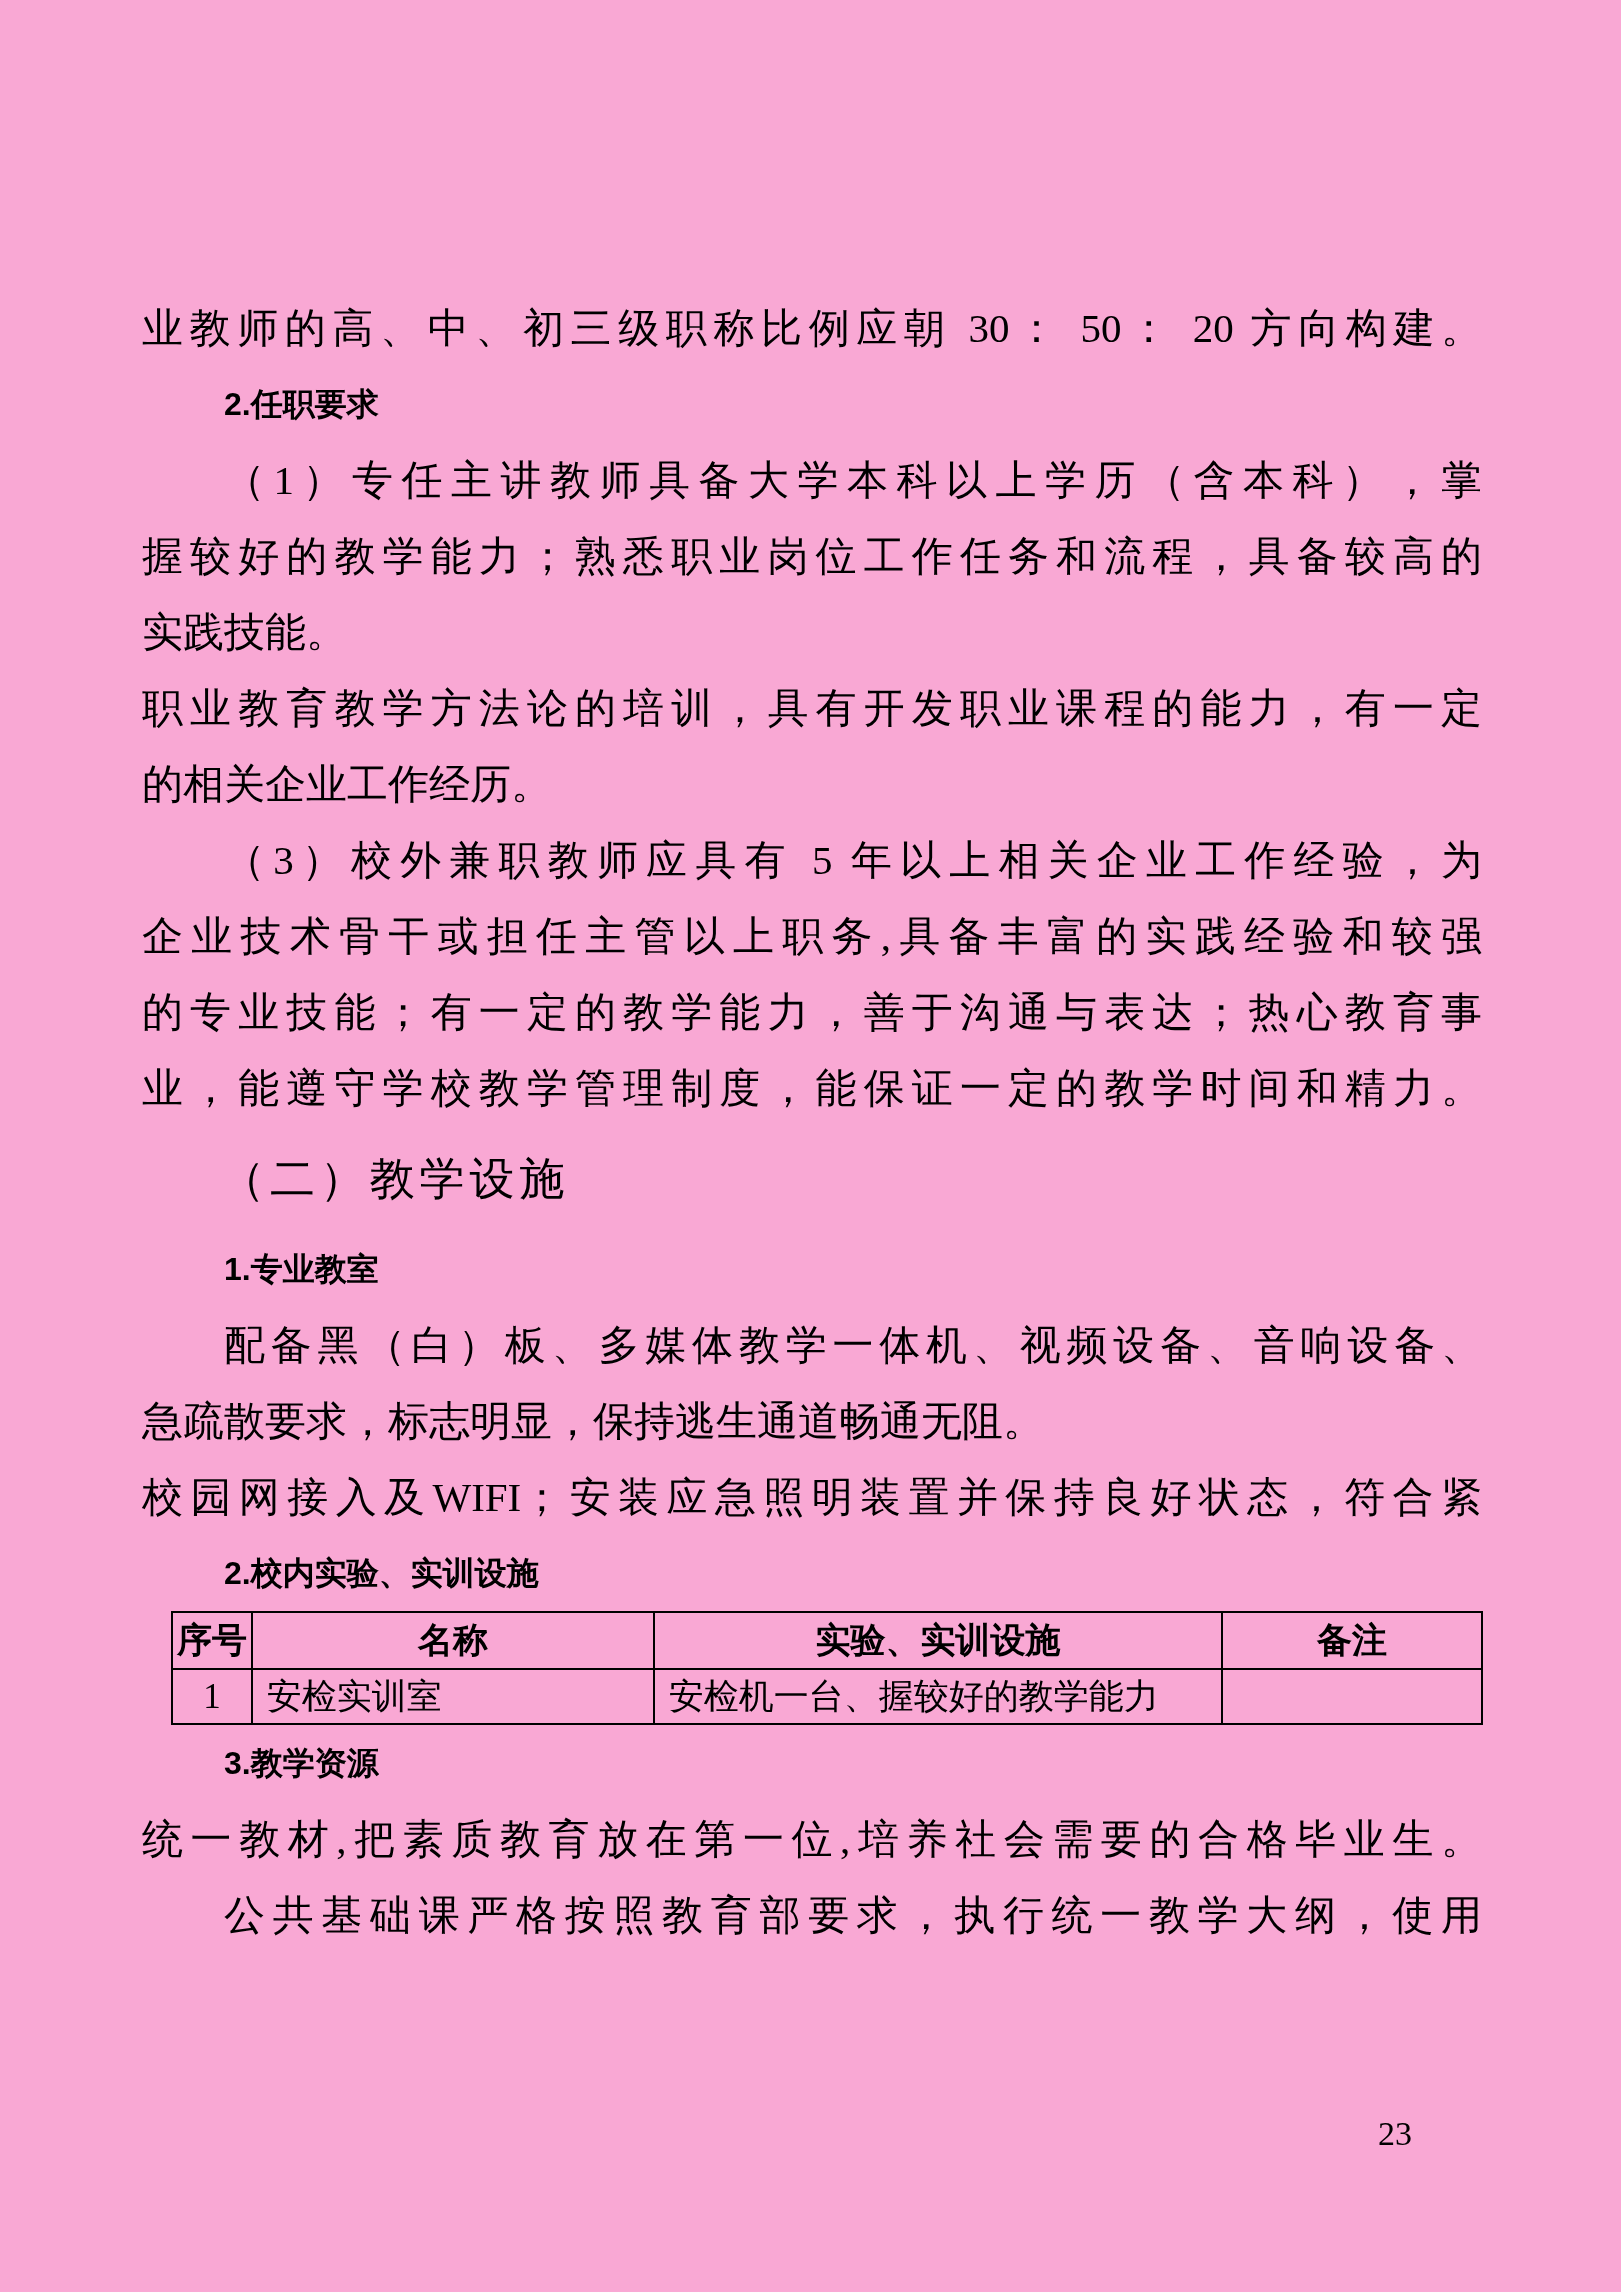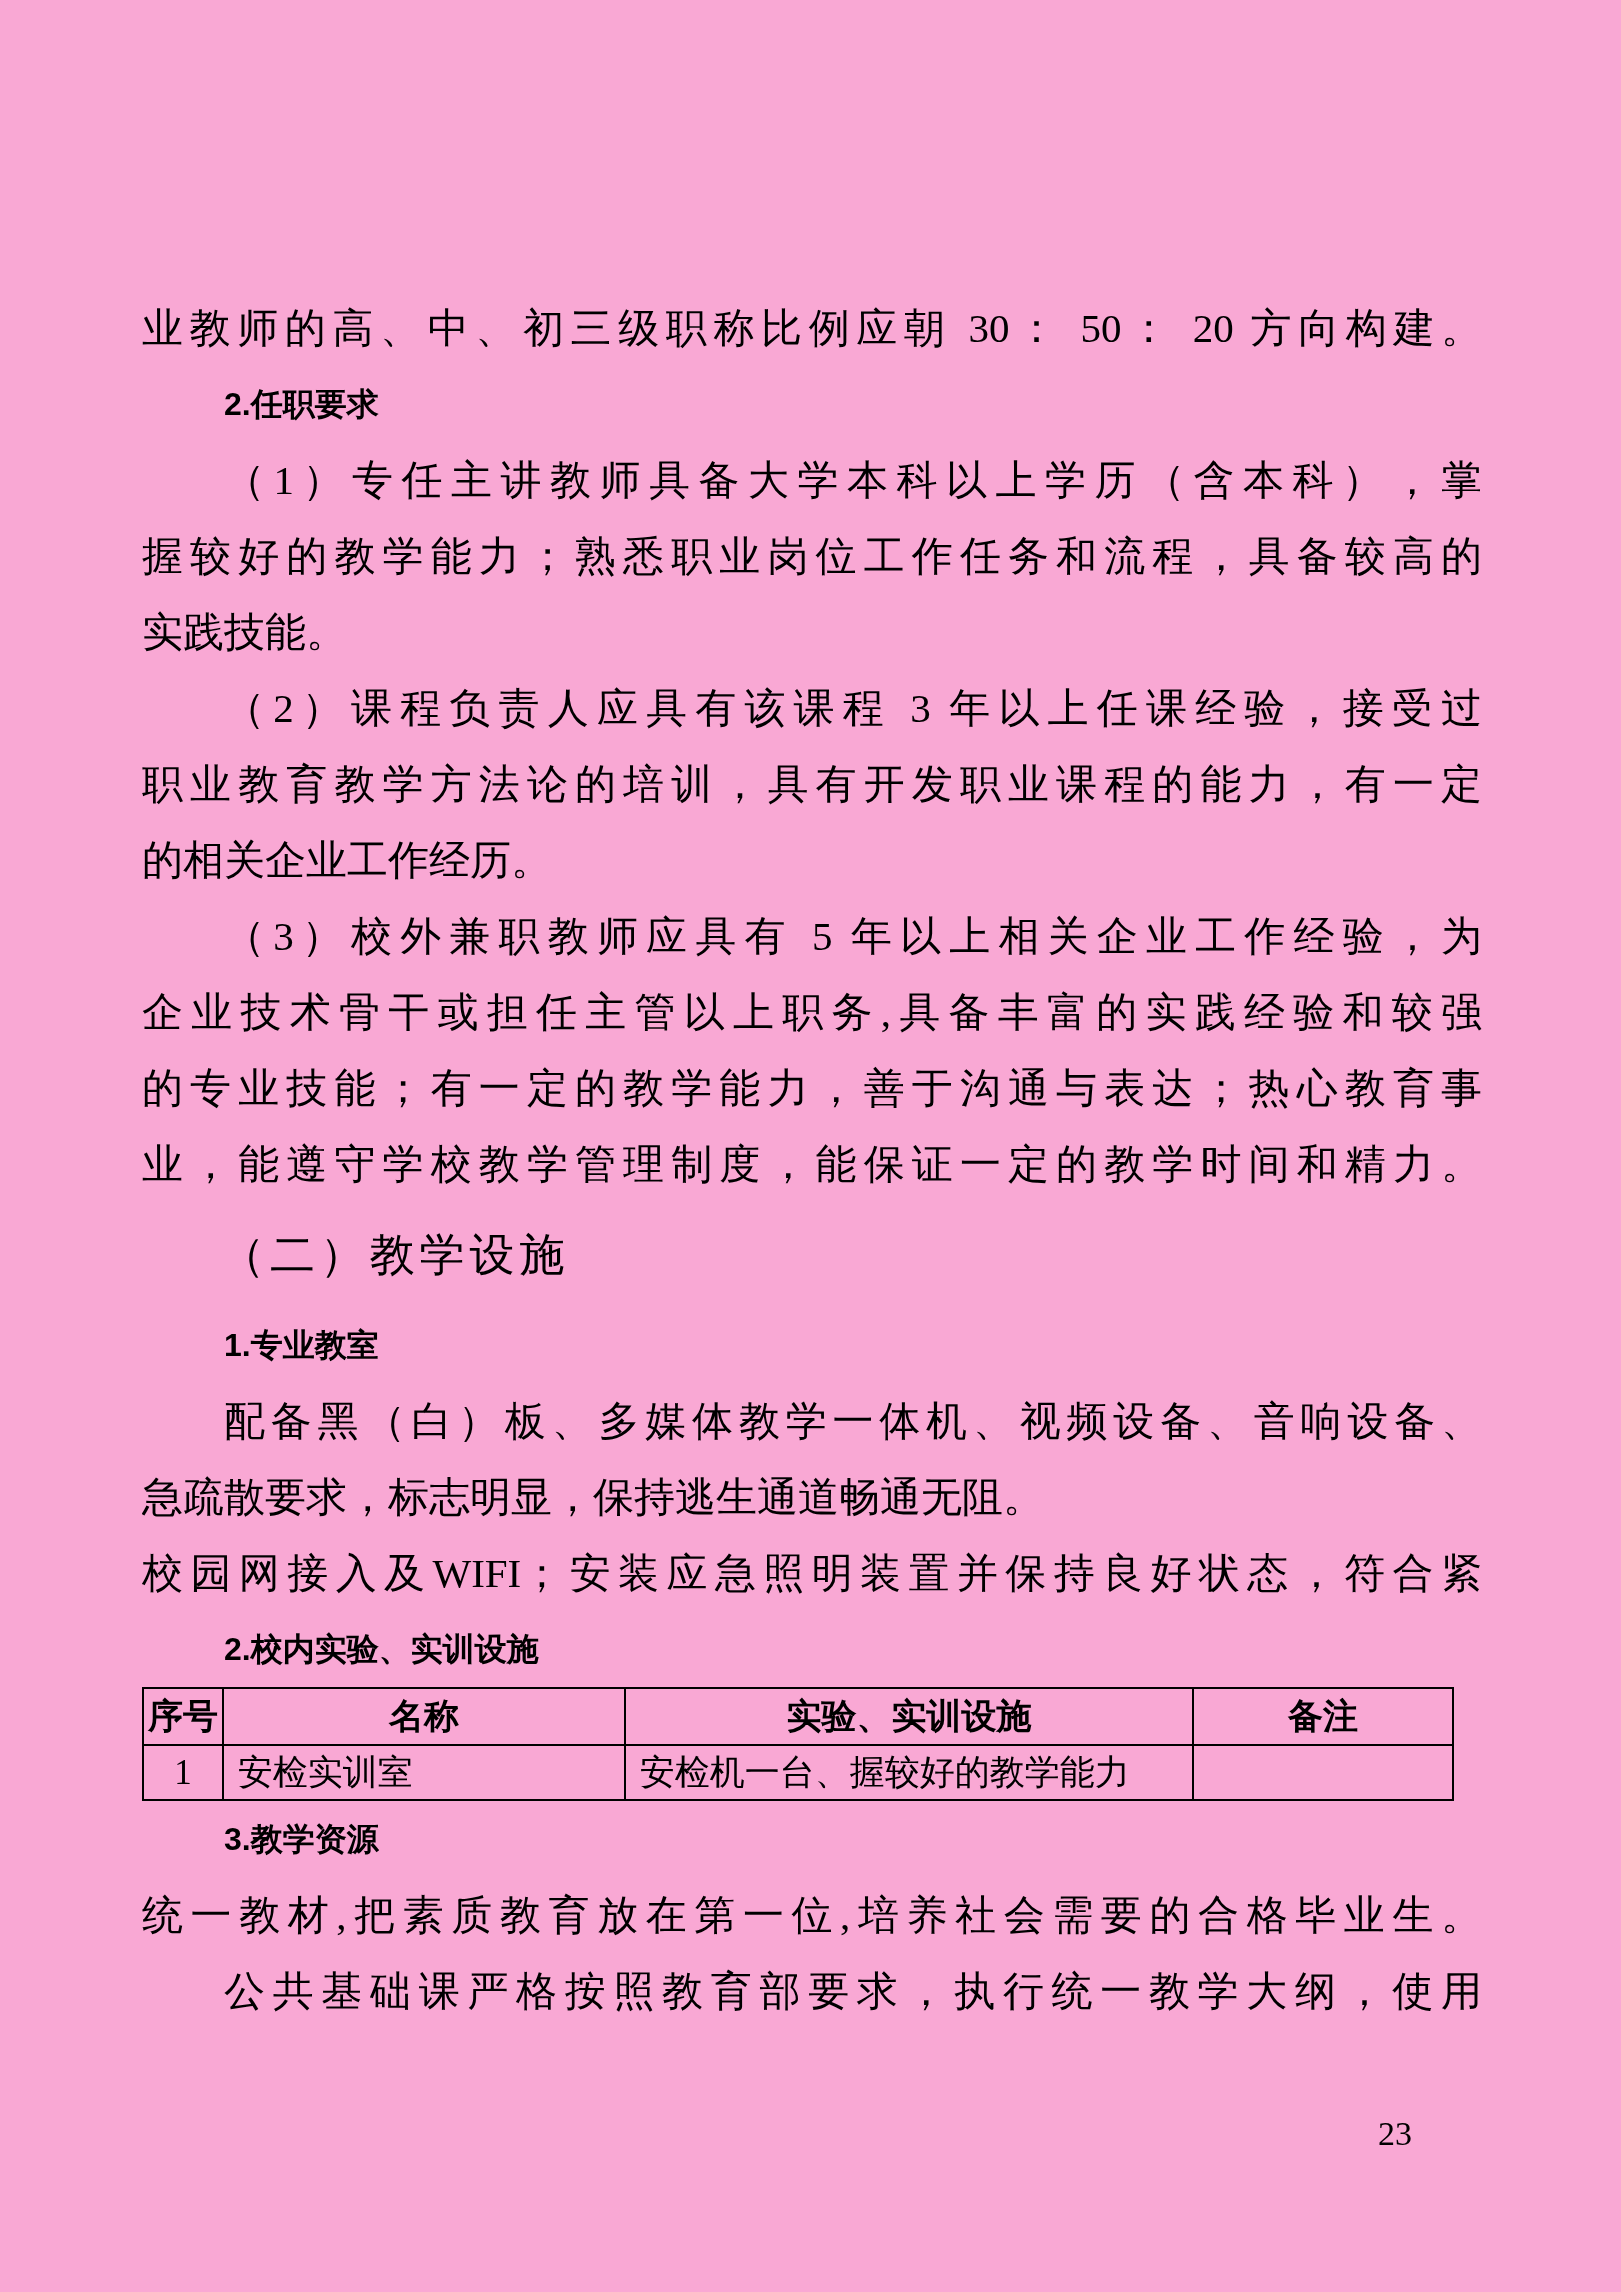--- a/index.html
+++ b/index.html
@@ -49,20 +49,21 @@
     line-height: 76px;
     margin: 0;
     text-indent: 78px;
     overflow: hidden;
   }
   .mt15 { margin-top: 14.7px; }
   table.facilities {
     border-collapse: collapse;
     table-layout: fixed;
     width: 1310px;
+    margin-left: 29px;
     font-size: 35px;
   }
   table.facilities th {
     font-family: "Liberation Sans", "DejaVu Sans", sans-serif;
     font-weight: 700;
     font-size: 35px;
     text-align: center;
     border: 2px solid #000;
     height: 55px;
     padding: 0;
@@ -94,21 +95,20 @@
   <div class="body-text">
 
     <div class="line j">业教师的高、中、初三级职称比例应朝 30： 50： 20 方向构建。</div>
 
     <h3 class="heading">2.任职要求</h3>
 
     <div class="line j ind">（1）专任主讲教师具备大学本科以上学历（含本科），掌</div>
     <div class="line j">握较好的教学能力；熟悉职业岗位工作任务和流程，具备较高的</div>
     <div class="line">实践技能。</div>
 
-    <div class="line j ind">（2）课程负责人应具有该课程 3 年以上任课经验，接受过</div>
     <div class="line j">职业教育教学方法论的培训，具有开发职业课程的能力，有一定</div>
     <div class="line">的相关企业工作经历。</div>
 
     <div class="line j ind">（3）校外兼职教师应具有 5 年以上相关企业工作经验，为</div>
     <div class="line j">企业技术骨干或担任主管以上职务,具备丰富的实践经验和较强</div>
     <div class="line j">的专业技能；有一定的教学能力，善于沟通与表达；热心教育事</div>
     <div class="line j">业，能遵守学校教学管理制度，能保证一定的教学时间和精力。</div>
 
     <h3 class="kai mt15">（二）教学设施</h3>
 

